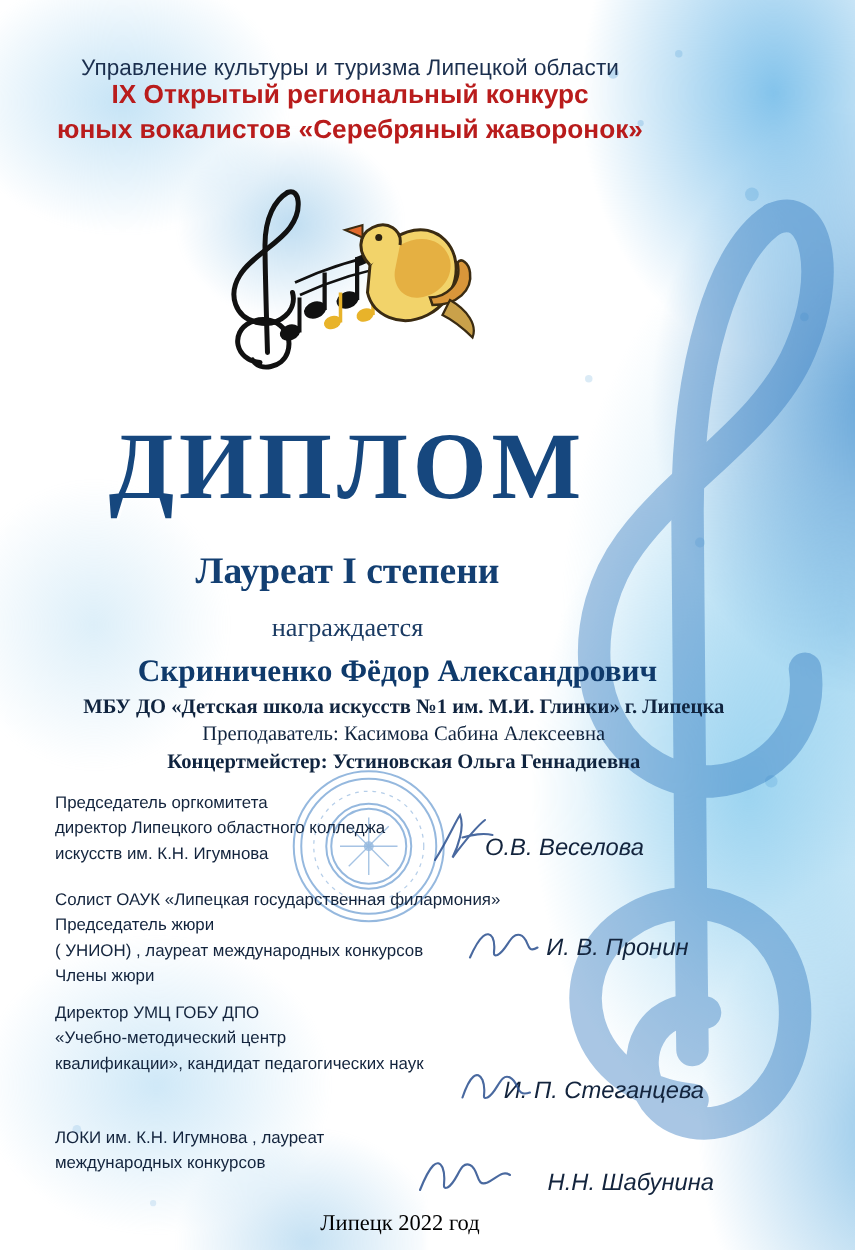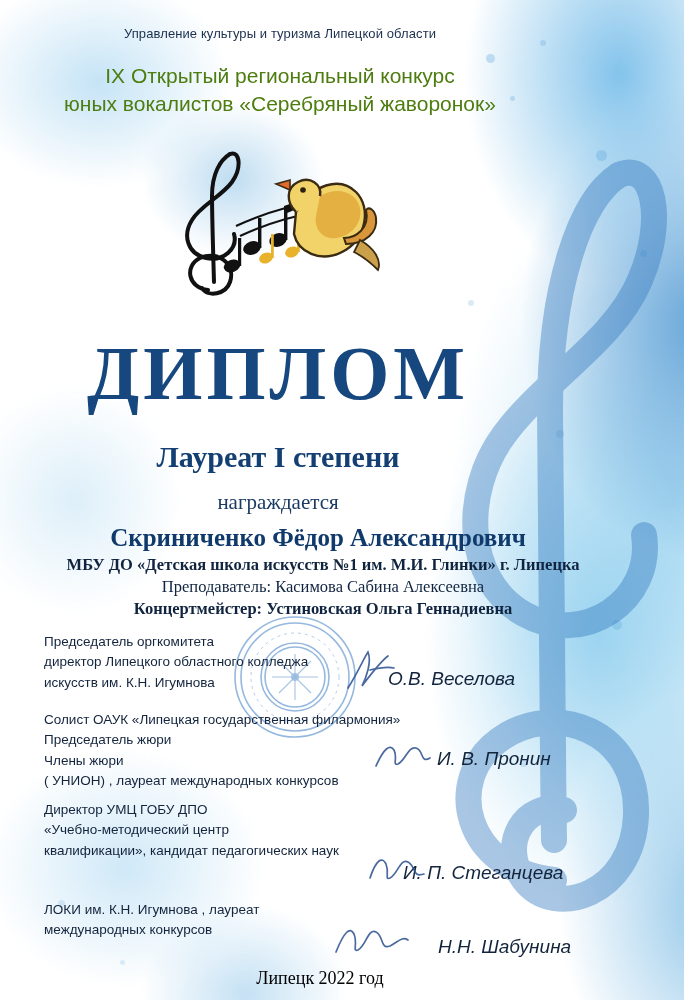--- a/index.html
+++ b/index.html
@@ -98,38 +98,38 @@
   
   .content {
     position: relative;
     z-index: 5;
     width: 684px;
     height: 1000px;
   }
 
   .org-line {
     position: absolute;
-    top: 26px;
+    top: 44px;
     left: 0;
     width: 560px;
     text-align: center;
-    font-size: 13px;
+    font-size: 18px;
     color: #1b2f4e;
     letter-spacing: 0.1px;
   }
 
   .contest-title {
     position: absolute;
     top: 62px;
     left: 0;
     width: 560px;
     text-align: center;
     font-size: 21px;
-    font-weight: normal;
-    color: #4d7c0f;
+    font-weight: bold;
+    color: #b91c1c;
     line-height: 1.32;
   }
 
   .bird-block {
     position: absolute;
     top: 140px;
     left: 170px;
     width: 210px;
     height: 170px;
   }
@@ -413,22 +413,22 @@
       <g fill="none" stroke="#2a4f8f" stroke-width="1.7" stroke-linecap="round">
         <path d="M8 40 C 18 24, 24 10, 28 4 C 32 14, 26 30, 22 38 C 28 30, 40 14, 48 8"></path>
         <path d="M30 22 C 38 20, 46 18, 54 20"></path>
       </g>
     </svg>
 
     <div class="sig-block block2">
       <div class="sig-lines">
         <div>Солист ОАУК «Липецкая государственная филармония»</div>
         <div>Председатель жюри</div>
+        <div>( УНИОН)  , лауреат международных конкурсов</div>
         <div>Члены жюри</div>
-        <div>( УНИОН)  , лауреат международных конкурсов</div>
       </div>
     </div>
     <div class="sig-name name2">И. В. Пронин</div>
     <svg class="handsign hs2" viewBox="0 0 62 34">
       <g fill="none" stroke="#2a4f8f" stroke-width="1.7" stroke-linecap="round">
         <path d="M4 28 C 12 10, 18 6, 22 12 C 26 20, 20 28, 26 26 C 34 22, 36 8, 44 10 C 52 12, 48 26, 58 20"></path>
       </g>
     </svg>
 
     <div class="sig-block block3">

